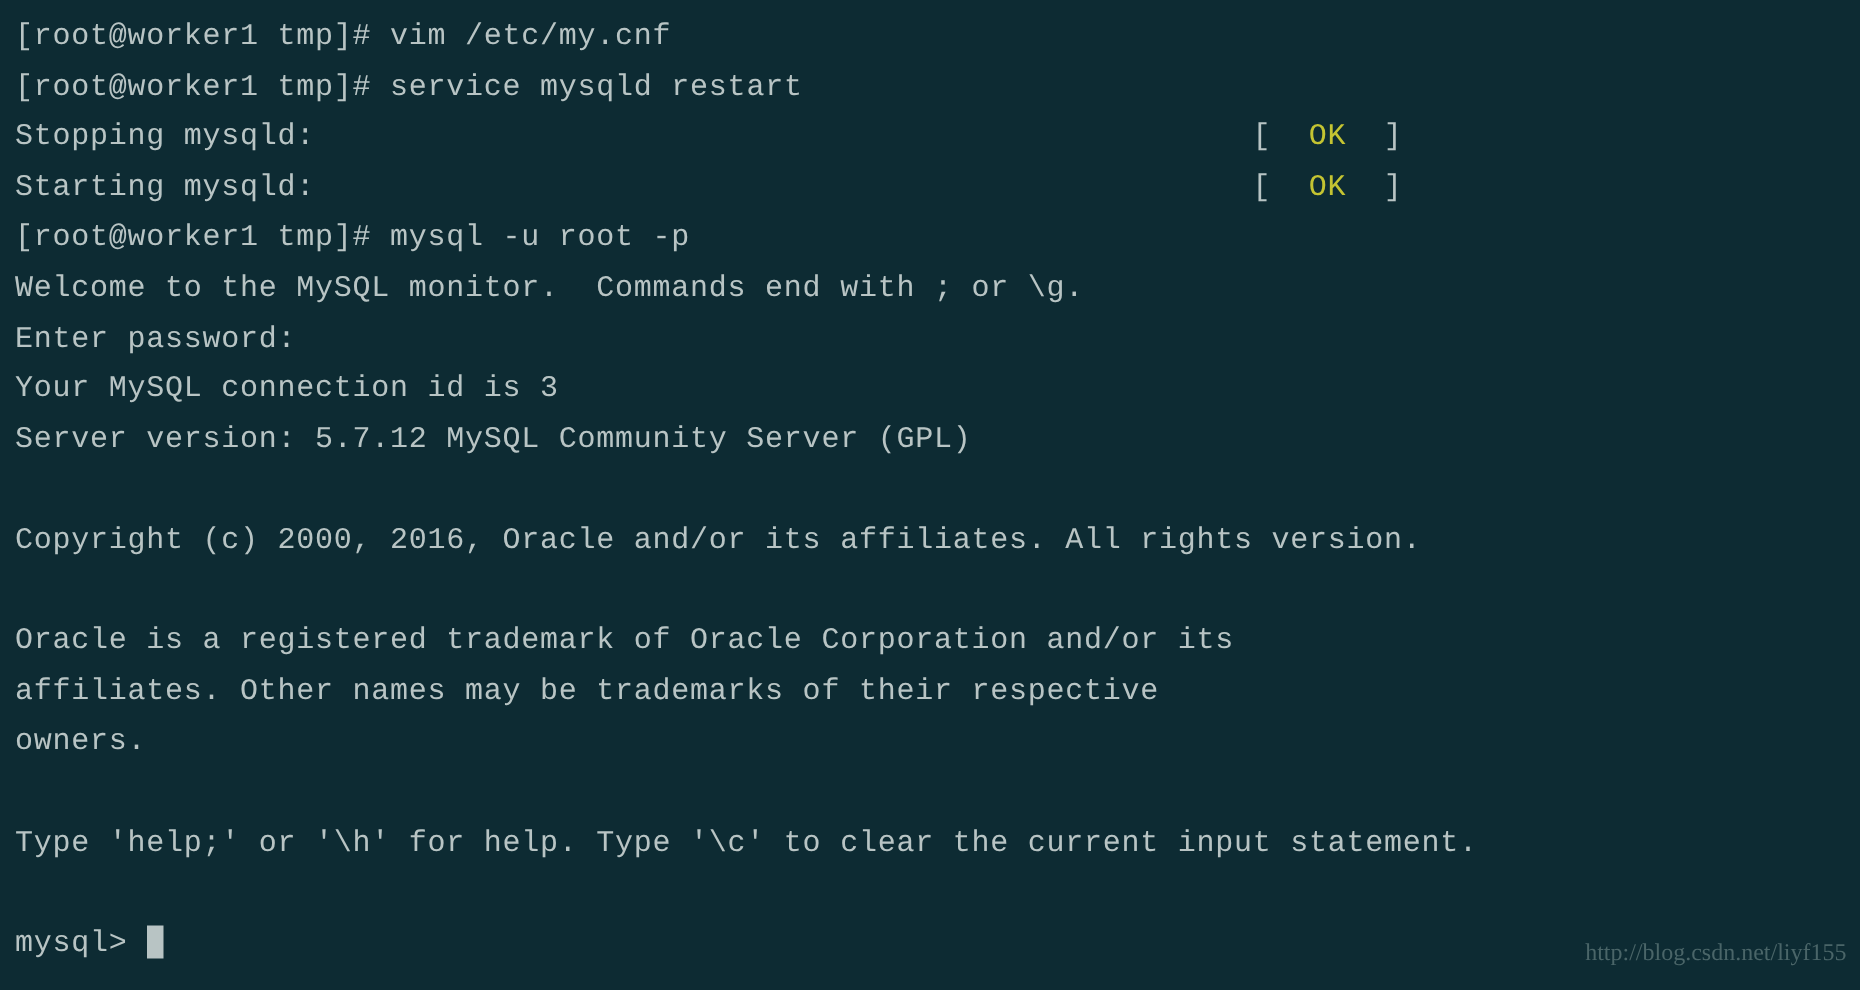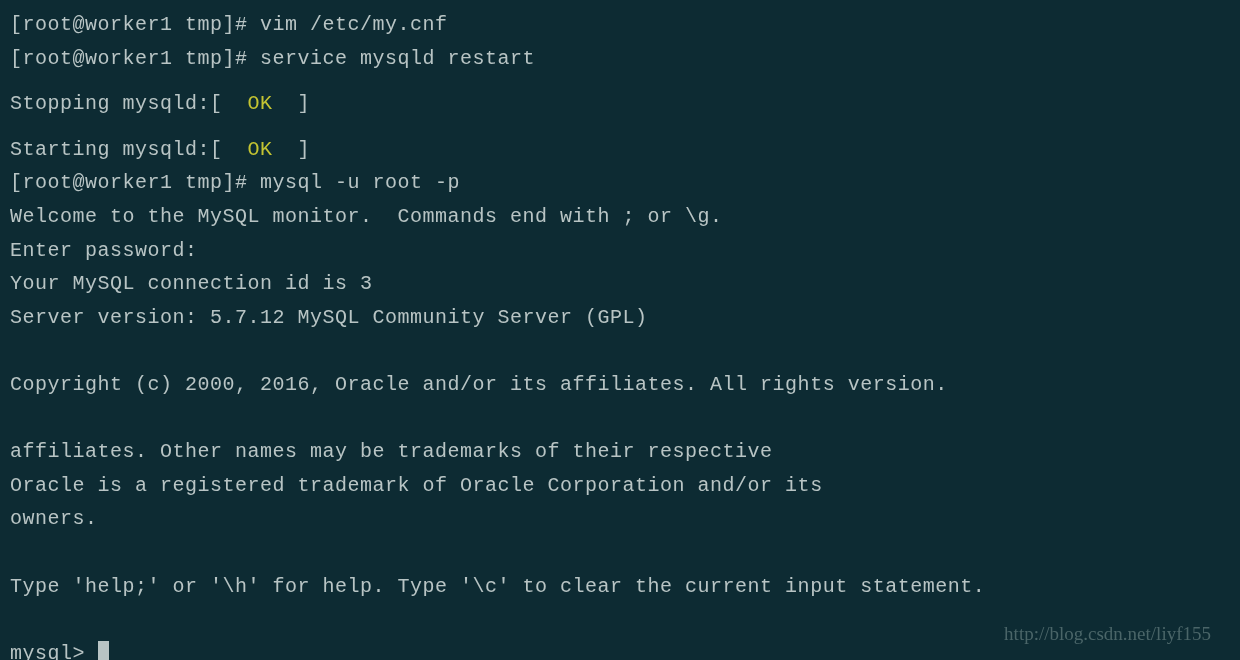--- a/index.html
+++ b/index.html
@@ -25,62 +25,62 @@
       white-space: pre;
     }
     .prompt {
       color: #b8c4c4;
     }
     .ok {
       color: #c4c432;
     }
     .status-line {
       display: flex;
+      justify-content: space-between;
       white-space: pre;
-      margin-top: 12px;
     }
     .status-right {
       padding-right: 295px;
     }
     .cursor {
       display: inline-block;
       width: 11px;
       height: 22px;
       background-color: #b8c4c4;
       vertical-align: text-bottom;
       margin-bottom: 2px;
     }
     .watermark {
       position: absolute;
       bottom: 10px;
-      right: 29px;
+      right: 9px;
       color: #4a6568;
-      font-size: 19px;
+      font-size: 16px;
       font-family: SimSun, serif;
       letter-spacing: 0;
     }
   </style>
 </head>
 <body>
 
 <div>
   <div class="line"><span class="prompt">[root@worker1 tmp]# </span><span>vim /etc/my.cnf</span></div>
   <div class="line"><span class="prompt">[root@worker1 tmp]# </span><span>service mysqld restart</span></div>
   <div class="status-line"><span>Stopping mysqld:</span><span class="status-right"><span>[  </span><span class="ok">OK</span><span>  ]</span></span></div>
   <div class="status-line"><span>Starting mysqld:</span><span class="status-right"><span>[  </span><span class="ok">OK</span><span>  ]</span></span></div>
   <div class="line"><span class="prompt">[root@worker1 tmp]# </span><span>mysql -u root -p</span></div>
   <div class="line">Welcome to the MySQL monitor.  Commands end with ; or \g.</div>
   <div class="line">Enter password:</div>
   <div class="line">Your MySQL connection id is 3</div>
   <div class="line">Server version: 5.7.12 MySQL Community Server (GPL)</div>
   <div class="line">&nbsp;</div>
   <div class="line">Copyright (c) 2000, 2016, Oracle and/or its affiliates. All rights version.</div>
   <div class="line">&nbsp;</div>
+  <div class="line">Oracle is a registered trademark of Oracle Corporation and/or its</div>
   <div class="line">affiliates. Other names may be trademarks of their respective</div>
-  <div class="line">Oracle is a registered trademark of Oracle Corporation and/or its</div>
   <div class="line">owners.</div>
   <div class="line">&nbsp;</div>
   <div class="line">Type 'help;' or '\h' for help. Type '\c' to clear the current input statement.</div>
   <div class="line">&nbsp;</div>
   <div class="line"><span>mysql&gt; </span><span class="cursor"></span></div>
 </div>
 
 <div class="watermark">http://blog.csdn.net/liyf155</div>
 
 </body></html>

